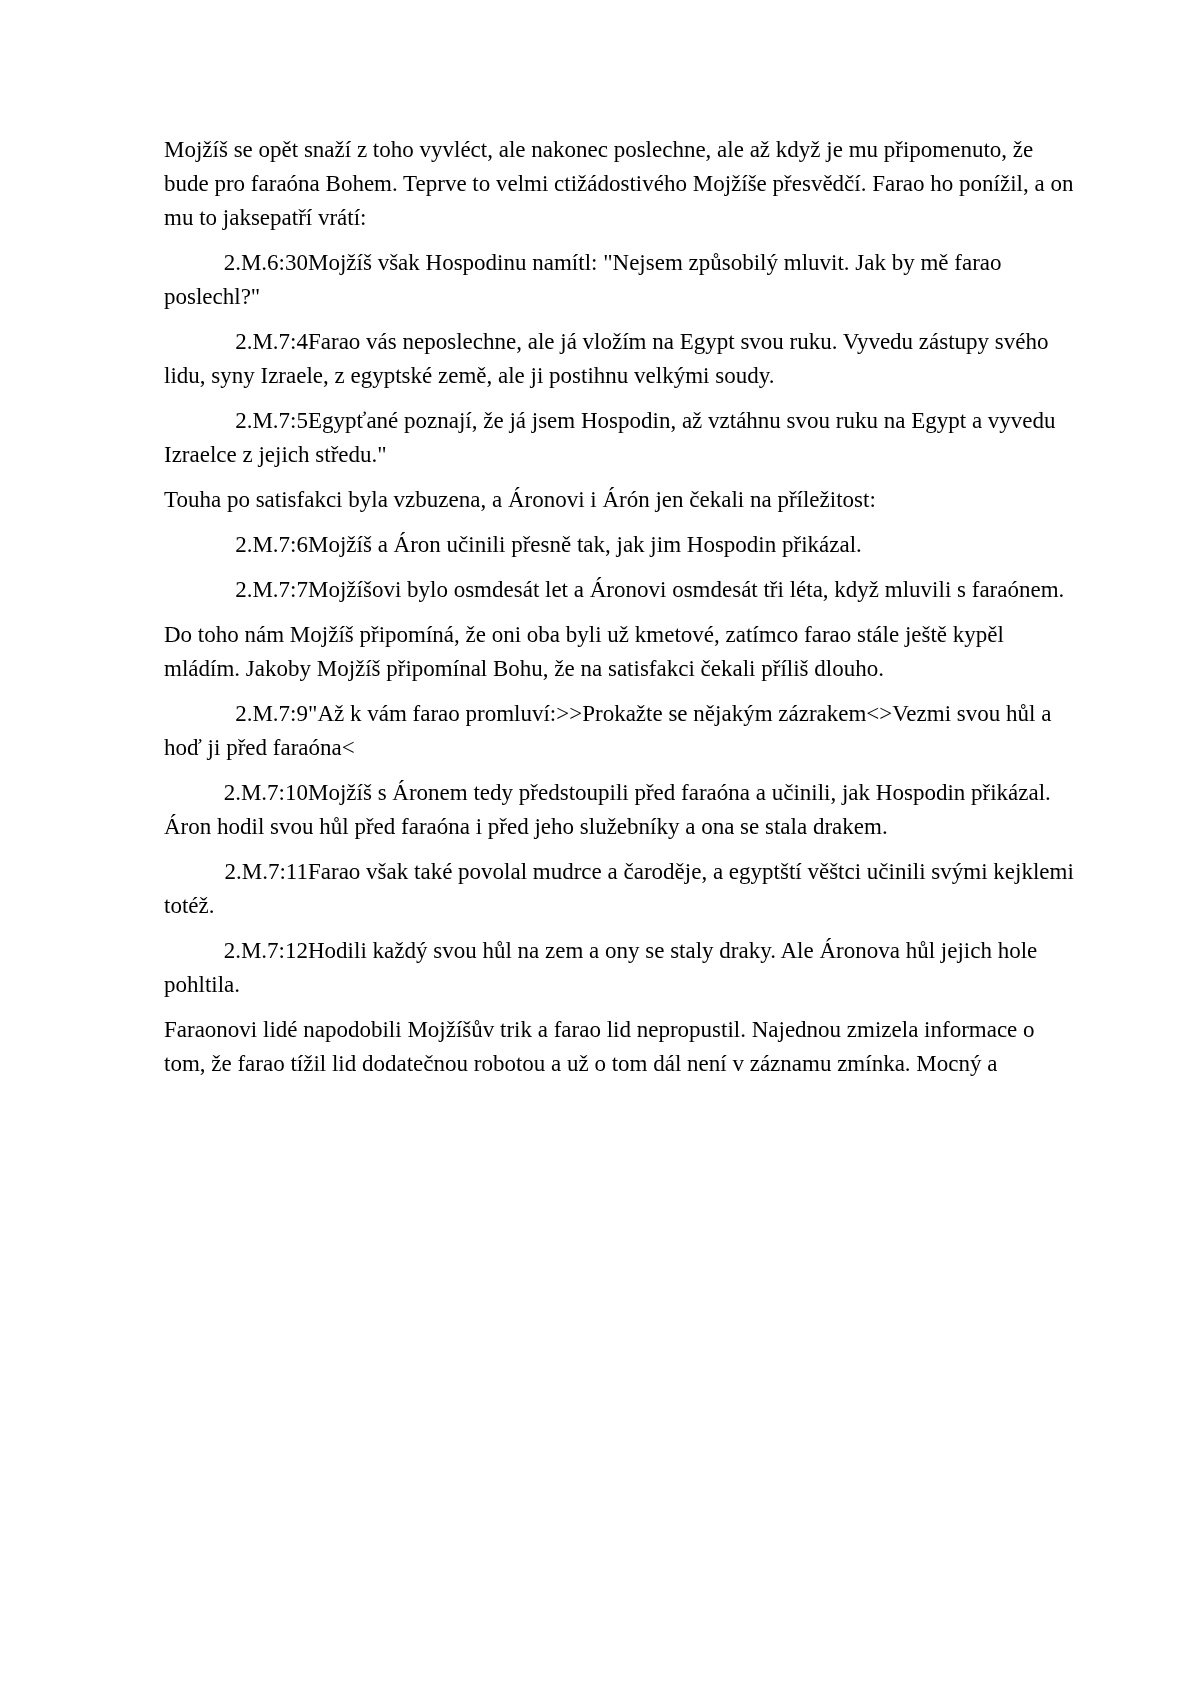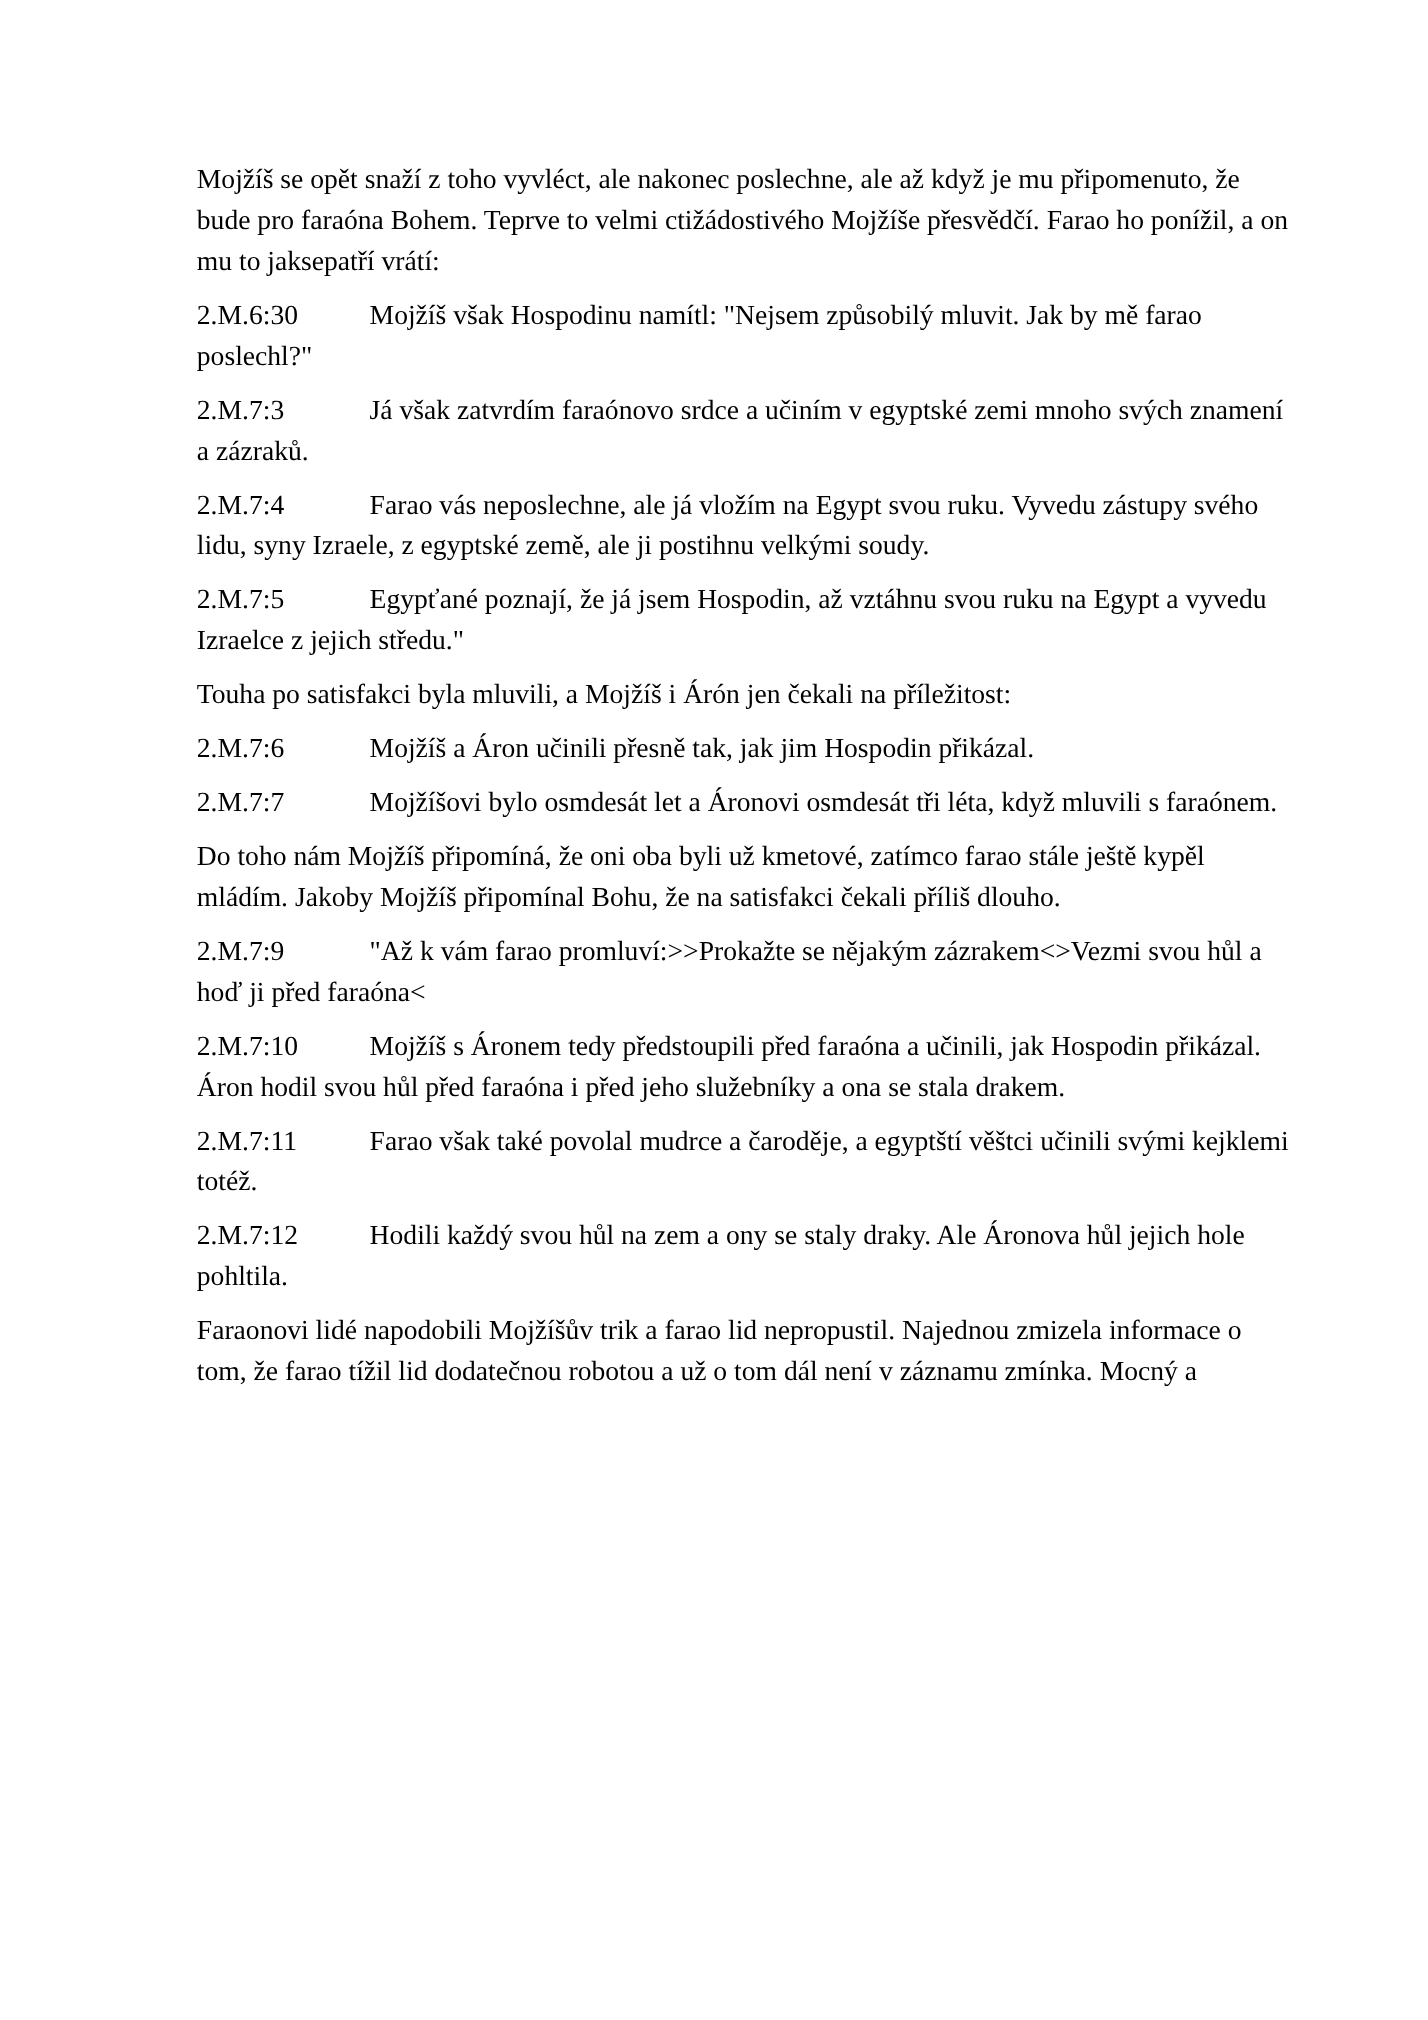--- a/index.html
+++ b/index.html
@@ -22,41 +22,41 @@
     margin-left: 20px;
   }
   .para {
     margin: 0 0 11px 0;
     text-align: left;
   }
   .ref {
     display: inline-block;
     width: 144px;
     vertical-align: baseline;
+    text-align: right;
   }
 </style>
 </head>
 <body>
 
 <div class="page">
   <main>
 
     <p class="para"><span>Mojžíš se opět snaží z toho vyvléct, ale nakonec poslechne, ale až když je mu připomenuto, že bude pro faraóna Bohem. Teprve to velmi ctižádostivého Mojžíše přesvědčí. Farao ho ponížil, a on mu to jaksepatří vrátí:</span></p>
 
     <p class="para"><span class="ref">2.M.6:30</span><span>Mojžíš však Hospodinu namítl: "Nejsem způsobilý mluvit. Jak by mě farao poslechl?"</span></p>
 
 
 
-    <p class="para"><span class="ref">2.M.7:3</span><span>Já však zatvrdím faraónovo srdce a učiním v egyptské zemi mnoho svých znamení a zázraků.</span></p>
 
     <p class="para"><span class="ref">2.M.7:4</span><span>Farao vás neposlechne, ale já vložím na Egypt svou ruku. Vyvedu zástupy svého lidu, syny Izraele, z egyptské země, ale ji postihnu velkými soudy.</span></p>
 
     <p class="para"><span class="ref">2.M.7:5</span><span>Egypťané poznají, že já jsem Hospodin, až vztáhnu svou ruku na Egypt a vyvedu Izraelce z jejich středu."</span></p>
 
-    <p class="para"><span>Touha po satisfakci byla mluvili, a Mojžíš i Árón jen čekali na příležitost:</span></p>
+    <p class="para"><span>Touha po satisfakci byla vzbuzena, a Áronovi i Árón jen čekali na příležitost:</span></p>
 
     <p class="para"><span class="ref">2.M.7:6</span><span>Mojžíš a Áron učinili přesně tak, jak jim Hospodin přikázal.</span></p>
 
     <p class="para"><span class="ref">2.M.7:7</span><span>Mojžíšovi bylo osmdesát let a Áronovi osmdesát tři léta, když mluvili s faraónem.</span></p>
 
     <p class="para"><span>Do toho nám Mojžíš připomíná, že oni oba byli už kmetové, zatímco farao stále ještě kypěl mládím. Jakoby Mojžíš připomínal Bohu, že na satisfakci čekali příliš dlouho.</span></p>
 
 
     <p class="para"><span class="ref">2.M.7:9</span><span>"Až k vám farao promluví:&gt;&gt;Prokažte se nějakým zázrakem&lt;&gt;Vezmi svou hůl a hoď ji před faraóna&lt;</span></p>
 

